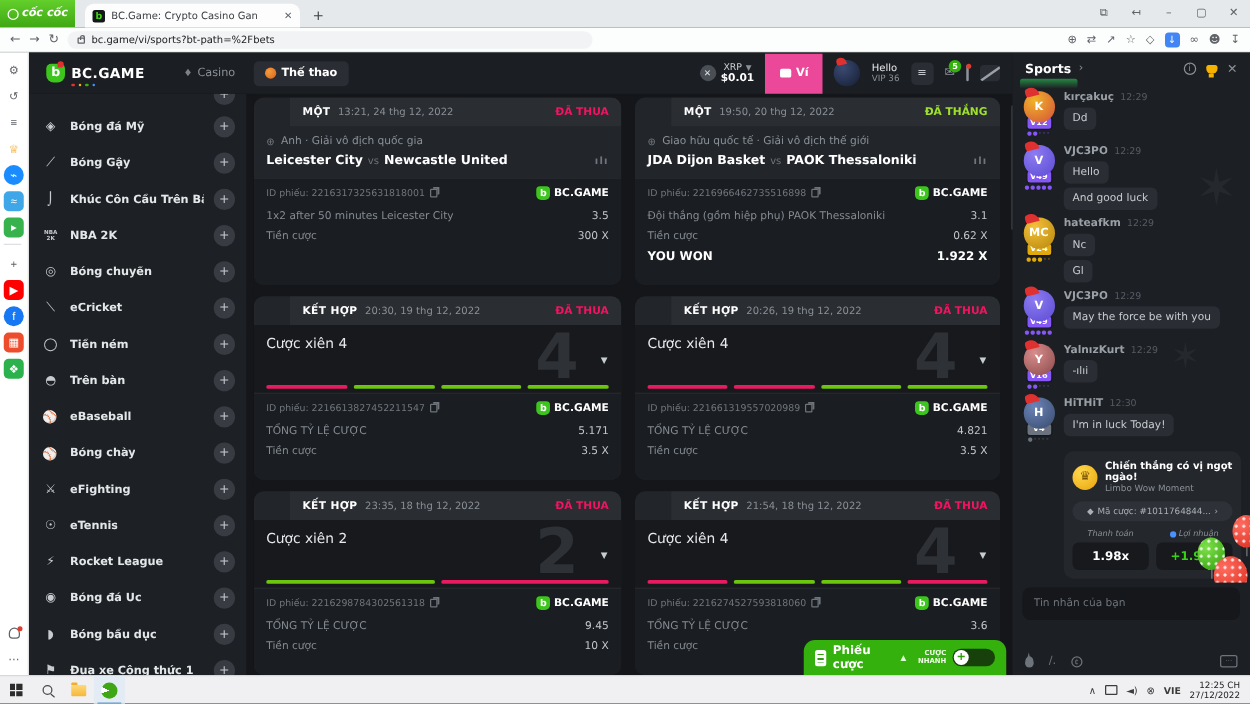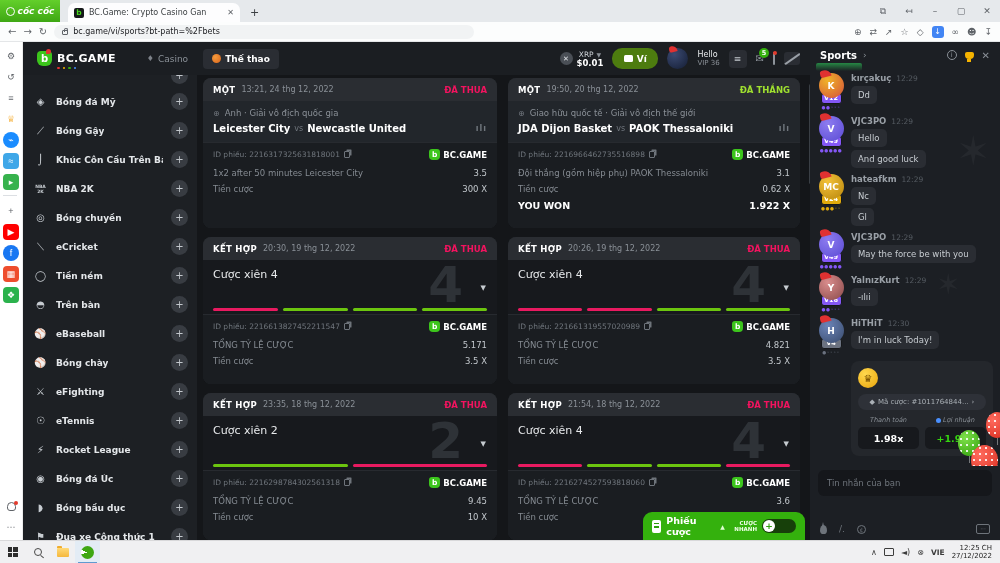--- a/index.html
+++ b/index.html
@@ -49,21 +49,21 @@
   .nav-item.active{background:#2a2d33;color:#fff;font-weight:bold;}
   .diamond-ic{color:#7d8289;font-size:8px;}
   .bball{width:9px;height:9px;border-radius:50%;background:radial-gradient(circle at 35% 35%,#f59b3c,#d9641c);}
   .h-right{margin-left:auto;display:flex;align-items:center;gap:9px;margin-right:10px;}
   .cur{display:flex;align-items:center;gap:4px;}
   .cur-ic{width:13px;height:13px;border-radius:50%;background:#4a4f56;color:#dfe2e6;font-size:7px;display:flex;align-items:center;justify-content:center;}
   .cur-col{display:flex;flex-direction:column;align-items:center;line-height:8px;}
   .cur-code{color:#cdd2d7;font-size:7.5px;}
   .caret{color:#8a9097;font-size:6px;}
   .cur-amt{color:#fff;font-weight:bold;font-size:8.5px;}
-  .wallet-btn{width:46px;height:21px;background:#4d7c0f;border-radius:10px;display:flex;align-items:center;justify-content:center;gap:4px;color:#fff;font-size:9px;font-weight:bold;}
+  .wallet-btn{width:46px;height:32px;background:#ec4899;border-radius:0;display:flex;align-items:center;justify-content:center;gap:4px;color:#fff;font-size:9px;font-weight:bold;}
   .wallet-ic{width:9px;height:7px;background:#fff;border-radius:1.5px;position:relative;}
   .avatar{width:21px;height:21px;border-radius:50%;background:radial-gradient(circle at 35% 30%,#3b4a72,#141d33);position:relative;}
   .avatar::after{content:"";position:absolute;left:2px;top:-2px;width:8px;height:6px;background:#e03131;border-radius:3px 5px 0 2px;transform:rotate(-14deg);}
   .u-col{display:flex;flex-direction:column;line-height:9px;}
   .u-name{color:#e8eaec;font-size:8px;}
   .u-vip{color:#8a9097;font-size:7px;}
   .hamb{width:18px;height:18px;background:#2a2d33;border-radius:4px;color:#c3c8cd;font-size:9px;display:flex;align-items:center;justify-content:center;}
   .hicon{position:relative;color:#8d939a;font-size:10px;}
   .badge{position:absolute;top:-5px;right:-5px;background:#34b10d;color:#fff;font-size:6.5px;font-weight:bold;width:10px;height:10px;border-radius:50%;display:flex;align-items:center;justify-content:center;}
   .chat-ic{width:16px;height:13px;background:#2a2d33;border-radius:3px;position:relative;overflow:hidden;}
@@ -76,21 +76,21 @@
   .side-item{height:29px;display:flex;align-items:center;padding:0 9px 0 10px;gap:8px;}
   .si-ic{width:15px;color:#c7ccd1;font-size:10px;text-align:center;flex:0 0 15px;}
   .si-ic.txt{font-size:4.5px;font-weight:bold;line-height:5px;}
   .si-label{color:#e4e7ea;font-size:9px;font-weight:600;white-space:nowrap;overflow:hidden;}
   .si-plus{margin-left:auto;width:17px;height:17px;flex:0 0 17px;border-radius:50%;background:#383c42;color:#c3c8cd;font-size:10px;display:flex;align-items:center;justify-content:center;}
 
   
   .main{position:absolute;left:180px;top:33px;width:603px;bottom:0;background:#141619;overflow:hidden;}
   .cards-grid{display:grid;grid-template-columns:294px 292px;grid-template-rows:150px 147px 147px;gap:9px 11px;padding:3px 0 0 0;}
   .bcard{background:#22262b;border-radius:8px;overflow:hidden;display:flex;flex-direction:column;}
-  .chead{height:23px;background:#2a2d32;display:flex;align-items:center;gap:6px;padding:0 10px;flex:0 0 23px;}
+  .chead{height:23px;background:#2a2d32;display:flex;align-items:center;gap:6px;padding:0 10px;flex:0 0 23px;margin-left:29px;}
   .ctype{color:#fff;font-weight:bold;font-size:8.5px;letter-spacing:.3px;}
   .ctime{color:#8a9097;font-size:8px;}
   .cstatus{margin-left:auto;font-weight:bold;font-size:8.5px;}
   .st-lose{color:#f3135f;}
   .st-win{color:#9fe02f;}
   .league{display:flex;align-items:center;gap:5px;padding:7px 10px 0;color:#8a9097;font-size:8.5px;}
   .globe{font-size:8px;color:#70767d;}
   .teams{display:flex;align-items:center;padding:5px 10px 8px;color:#fff;font-weight:bold;font-size:10px;}
   .vs{color:#70767d;font-weight:normal;font-size:8px;margin:0 4px;}
   .bars{margin-left:auto;color:#70767d;font-size:8px;letter-spacing:1px;}
@@ -779,20 +779,24 @@
       <div class="bubbles">
                 <span class="bubble">I'm in luck Today!</span>
               </div>
     </div>
   </div>
         </div>
 
       <div class="win-card">
         <div class="wc-head">
           <span class="wc-crown">♛</span>
+          <div>
+            <div class="wc-title">Chiến thắng có vị ngọt ngào!</div>
+            <div class="wc-sub">Limbo Wow Moment</div>
+          </div>
         </div>
         <div class="wc-pill">
           <span>◆</span>
           <span>Mã cược: #1011764844...</span>
           <span>›</span>
         </div>
         <div class="wc-stats">
           <div class="wc-col">
             <div class="wc-lab">Thanh toán</div>
             <div class="wc-box">1.98x</div>

